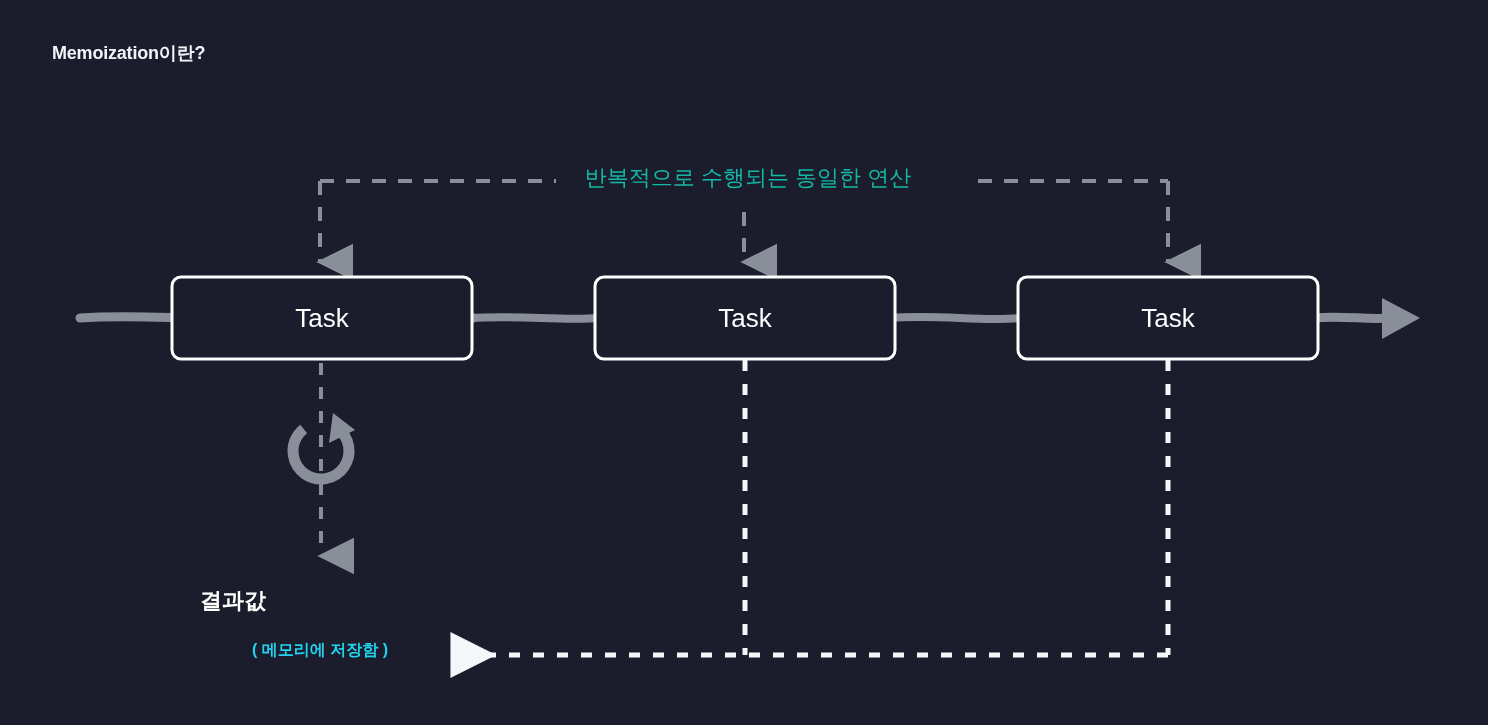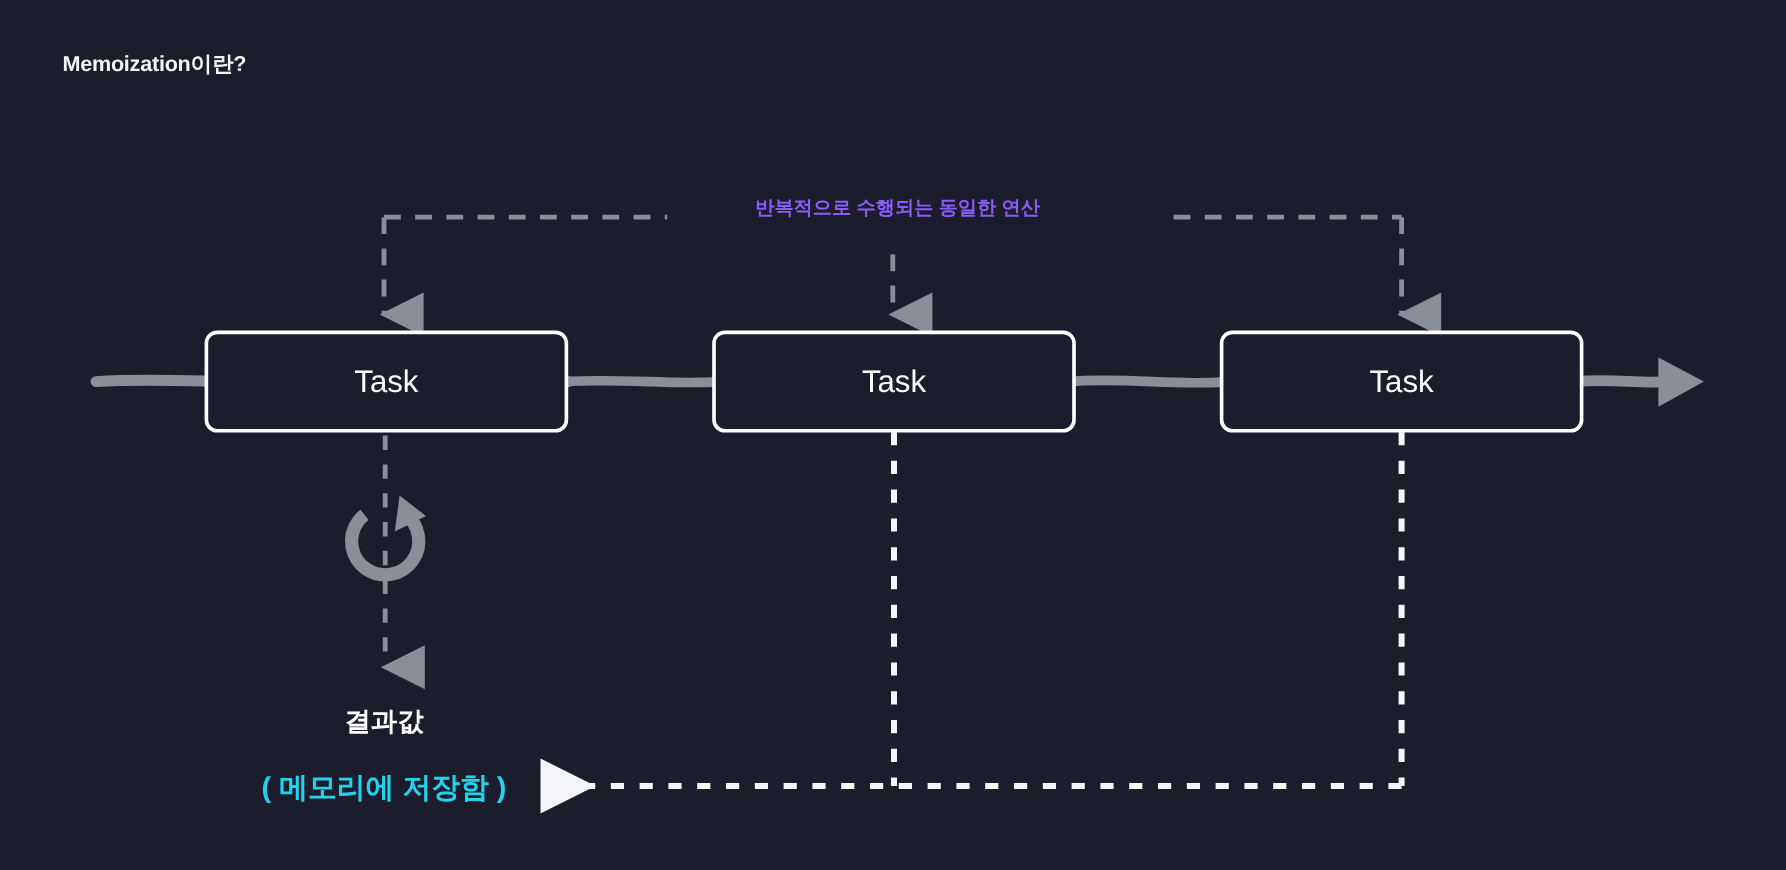--- a/index.html
+++ b/index.html
@@ -43,43 +43,42 @@
     font-size: 26px;
     fill: #ffffff;
     font-family: "Liberation Sans", "DejaVu Sans", sans-serif;
   }
   .caption-repeat {
     position: absolute;
     top: 163px;
     left: 558px;
     width: 380px;
     text-align: center;
-    font-size: 16px;
-    font-weight: bold;
-    color: #8b5cf6;
+    font-size: 22px;
+    font-weight: normal;
+    color: #14b8a6;
     white-space: nowrap;
   }
   .result-main {
     position: absolute;
     top: 586px;
     left: 200px;
     width: 240px;
-    text-align: center;
     font-size: 22px;
     font-weight: bold;
     color: #ffffff;
     white-space: nowrap;
   }
   .result-sub {
     position: absolute;
     top: 640px;
     left: 180px;
     width: 280px;
     text-align: center;
-    font-size: 24px;
+    font-size: 16px;
     font-weight: bold;
     color: #22d3ee;
     white-space: nowrap;
   }
 </style>
 </head>
 <body>
 
 <div id="stage">
 

